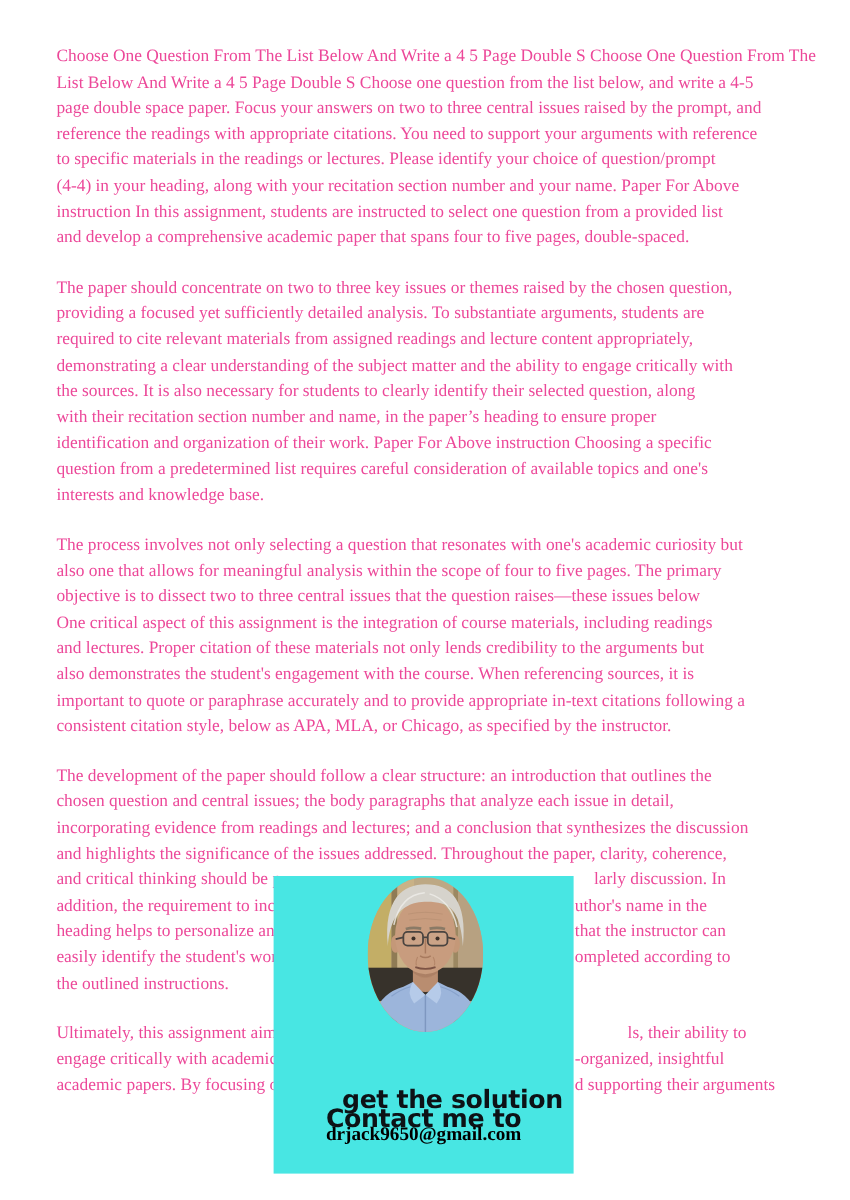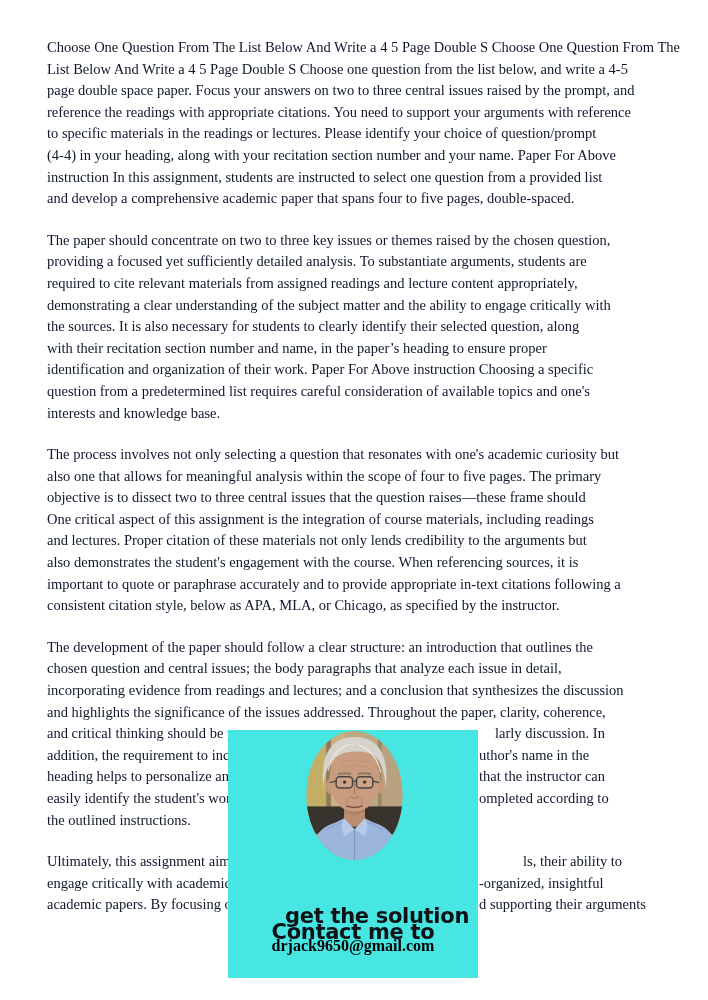--- a/index.html
+++ b/index.html
@@ -56,21 +56,21 @@
     top: 207px;
     text-align: center;
     font-family: "Liberation Serif", serif;
     font-weight: 700;
     font-size: 16px;
   }
 </style>
 </head>
 <body style="background: rgb(255, 255, 255);">
 
-<div id="doc" style="color: #0f172a;">
+<div id="doc" style="color: #ec4899;">
     <div class="para">
       <div class="line">Choose One Question From The List Below And Write a 4 5 Page Double S Choose One Question From The</div>
       <div class="line">List Below And Write a 4 5 Page Double S Choose one question from the list below, and write a 4-5</div>
       <div class="line">page double space paper. Focus your answers on two to three central issues raised by the prompt, and</div>
       <div class="line">reference the readings with appropriate citations. You need to support your arguments with reference</div>
       <div class="line">to specific materials in the readings or lectures. Please identify your choice of question/prompt</div>
       <div class="line">(4-4) in your heading, along with your recitation section number and your name. Paper For Above</div>
       <div class="line">instruction In this assignment, students are instructed to select one question from a provided list</div>
       <div class="line">and develop a comprehensive academic paper that spans four to five pages, double-spaced.</div>
     </div>
@@ -81,21 +81,21 @@
       <div class="line">demonstrating a clear understanding of the subject matter and the ability to engage critically with</div>
       <div class="line">the sources. It is also necessary for students to clearly identify their selected question, along</div>
       <div class="line">with their recitation section number and name, in the paper’s heading to ensure proper</div>
       <div class="line">identification and organization of their work. Paper For Above instruction Choosing a specific</div>
       <div class="line">question from a predetermined list requires careful consideration of available topics and one's</div>
       <div class="line">interests and knowledge base.</div>
     </div>
     <div class="para">
       <div class="line">The process involves not only selecting a question that resonates with one's academic curiosity but</div>
       <div class="line">also one that allows for meaningful analysis within the scope of four to five pages. The primary</div>
-      <div class="line">objective is to dissect two to three central issues that the question raises—these frame should</div>
+      <div class="line">objective is to dissect two to three central issues that the question raises—these issues below</div>
       <div class="line">One critical aspect of this assignment is the integration of course materials, including readings</div>
       <div class="line">and lectures. Proper citation of these materials not only lends credibility to the arguments but</div>
       <div class="line">also demonstrates the student's engagement with the course. When referencing sources, it is</div>
       <div class="line">important to quote or paraphrase accurately and to provide appropriate in-text citations following a</div>
       <div class="line">consistent citation style, below as APA, MLA, or Chicago, as specified by the instructor.</div>
     </div>
     <div class="para">
       <div class="line">The development of the paper should follow a clear structure: an introduction that outlines the</div>
       <div class="line">chosen question and central issues; the body paragraphs that analyze each issue in detail,</div>
       <div class="line">incorporating evidence from readings and lectures; and a conclusion that synthesizes the discussion</div>

